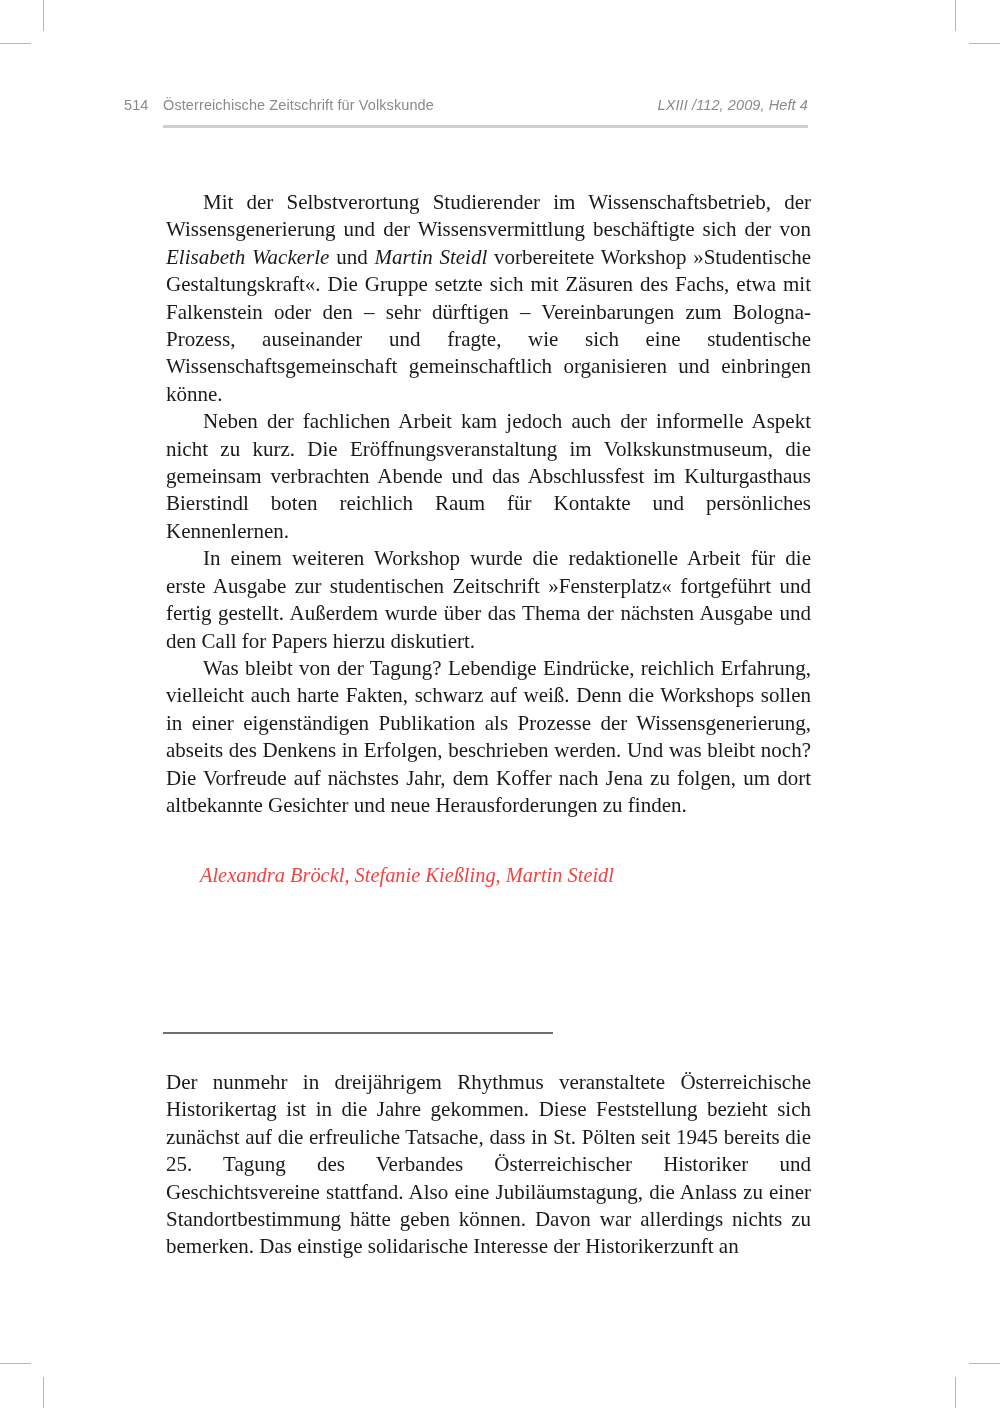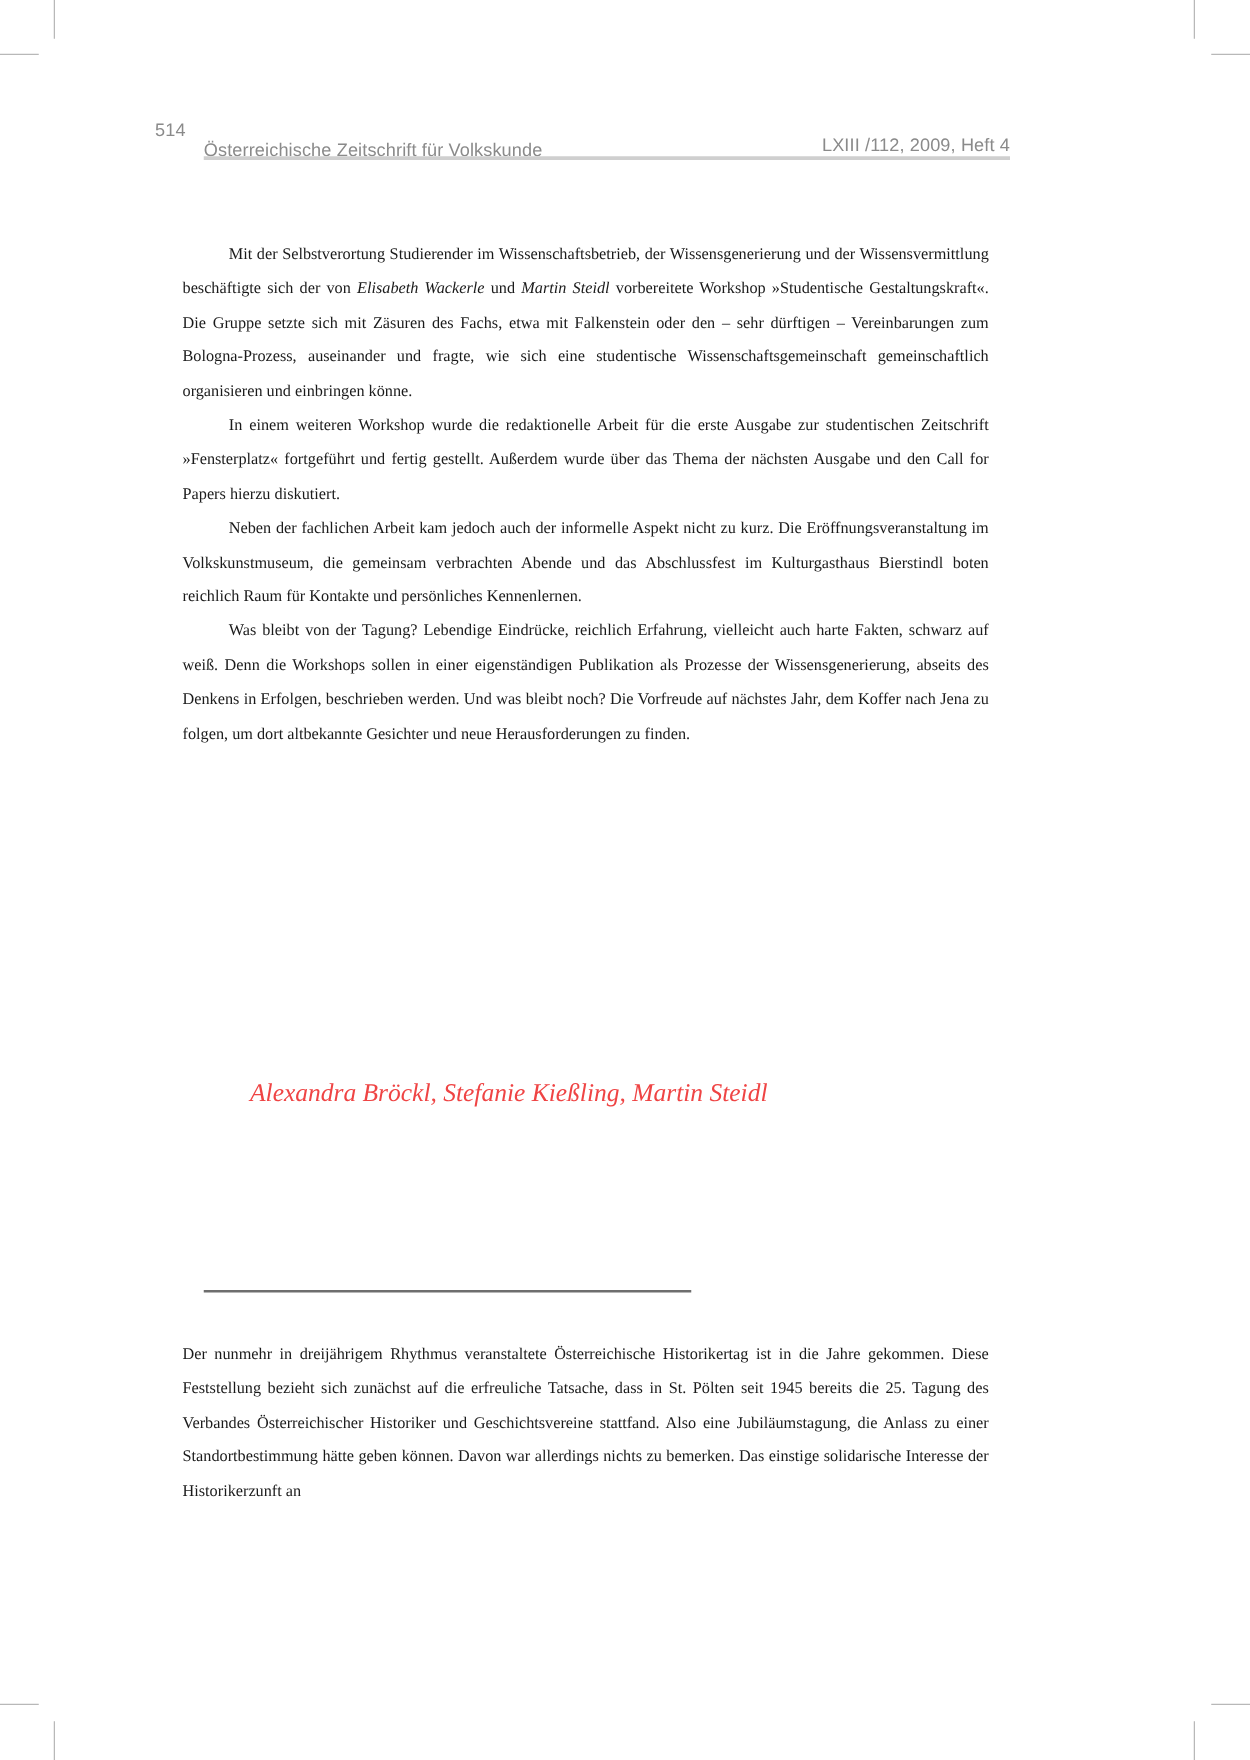--- a/index.html
+++ b/index.html
@@ -8,27 +8,27 @@
 
   
   .crop { position: absolute; background: #b8b8b8; }
   .crop.v { width: 1px; }
   .crop.h { height: 1px; }
 
   
   .running-header { position: absolute; top: 97px; left: 124px; width: 684px; height: 22px;
     font-family: "Liberation Sans", sans-serif; font-size: 14.5px; color: #8a8a8a; letter-spacing: 0.1px; }
   .running-header .pagenum { position: absolute; left: 0; top: 0; }
-  .running-header .journal { position: absolute; left: 39px; top: 0; margin-top: 16px; }
-  .running-header .issue { position: absolute; right: 0; top: 12px; }
+  .running-header .journal { position: absolute; left: 39px; top: 0; }
+  .running-header .issue { position: absolute; right: 0; top: 0; font-style: italic; }
   .header-rule { position: absolute; left: 163px; top: 125px; width: 645px; height: 3px; background: #cfcfcf; }
 
   
-  .body-block { position: absolute; left: 146px; width: 645px;
-    font-family: "Liberation Serif", serif; font-size: 13px; line-height: 27.4px; color: #1a1a1a;
+  .body-block { position: absolute; left: 166px; width: 645px;
+    font-family: "Liberation Serif", serif; font-size: 21px; line-height: 27.4px; color: #1a1a1a;
     text-align: justify; hyphens: manual; }
   .body-block p { margin: 0; text-indent: 37px; }
   .body-block p.noindent { text-indent: 0; }
   .body-block em { font-style: italic; }
 
   .signature { position: absolute; left: 200px; top: 864px;
     font-family: "Liberation Serif", serif; font-style: italic; font-size: 20.4px; color: #ef4444; }
 
   .section-heading { position: absolute; left: 163px; top: 960px; width: 520px;
     font-family: "DejaVu Sans", sans-serif; font-size: 16.2px; line-height: 26.5px; color: #1f1f1f; letter-spacing: -0.2px; }
@@ -50,22 +50,22 @@
 
   <div class="running-header">
     <span class="pagenum">514</span>
     <span class="journal">Österreichische Zeitschrift für Volkskunde</span>
     <span class="issue">LXIII /112, 2009, Heft 4</span>
   </div>
   <div class="header-rule"></div>
 
   <div class="body-block" style="top:189px;">
     <p><span>Mit der Selbstverortung Studierender im Wissenschaftsbetrieb, der Wissensgenerierung und der Wissensvermittlung beschäftigte sich der von </span><em>Elisabeth Wackerle</em><span> und </span><em>Martin Steidl</em><span> vorbereitete Workshop »Studentische Gestaltungskraft«. Die Gruppe setzte sich mit Zäsuren des Fachs, etwa mit Falkenstein oder den – sehr dürftigen – Vereinbarungen zum Bologna-Prozess, auseinander und fragte, wie sich eine studentische Wissenschaftsgemeinschaft gemeinschaftlich organisieren und einbringen könne.</span></p>
+    <p>Neben der fachlichen Arbeit kam jedoch auch der informelle Aspekt nicht zu kurz. Die Eröffnungsveranstaltung im Volkskunstmuseum, die gemeinsam verbrachten Abende und das Abschlussfest im Kulturgasthaus Bierstindl boten reichlich Raum für Kontakte und persönliches Kennenlernen.</p>
     <p>In einem weiteren Workshop wurde die redaktionelle Arbeit für die erste Ausgabe zur studentischen Zeitschrift »Fensterplatz« fortgeführt und fertig gestellt. Außerdem wurde über das Thema der nächsten Ausgabe und den Call for Papers hierzu diskutiert.</p>
-    <p>Neben der fachlichen Arbeit kam jedoch auch der informelle Aspekt nicht zu kurz. Die Eröffnungsveranstaltung im Volkskunstmuseum, die gemeinsam verbrachten Abende und das Abschlussfest im Kulturgasthaus Bierstindl boten reichlich Raum für Kontakte und persönliches Kennenlernen.</p>
     <p>Was bleibt von der Tagung? Lebendige Eindrücke, reichlich Erfahrung, vielleicht auch harte Fakten, schwarz auf weiß. Denn die Workshops sollen in einer eigenständigen Publikation als Prozesse der Wissensgenerierung, abseits des Denkens in Erfolgen, beschrieben werden. Und was bleibt noch? Die Vorfreude auf nächstes Jahr, dem Koffer nach Jena zu folgen, um dort altbekannte Gesichter und neue Herausforderungen zu finden.</p>
   </div>
 
   <div class="signature">Alexandra Bröckl, Stefanie Kießling, Martin Steidl</div>
 
   <div class="section-rule"></div>
 
   <div class="body-block" style="top:1069px;">
     <p class="noindent">Der nunmehr in dreijährigem Rhythmus veranstaltete Österreichische Historikertag ist in die Jahre gekommen. Diese Feststellung bezieht sich zunächst auf die erfreuliche Tatsache, dass in St. Pölten  seit 1945 bereits die 25. Tagung des Verbandes Österreichischer Historiker und Geschichtsvereine stattfand. Also eine Jubiläumstagung, die Anlass zu einer Standortbestimmung hätte geben können. Davon war allerdings nichts zu bemerken. Das einstige solidarische Interesse der Historikerzunft an</p>
   </div>

